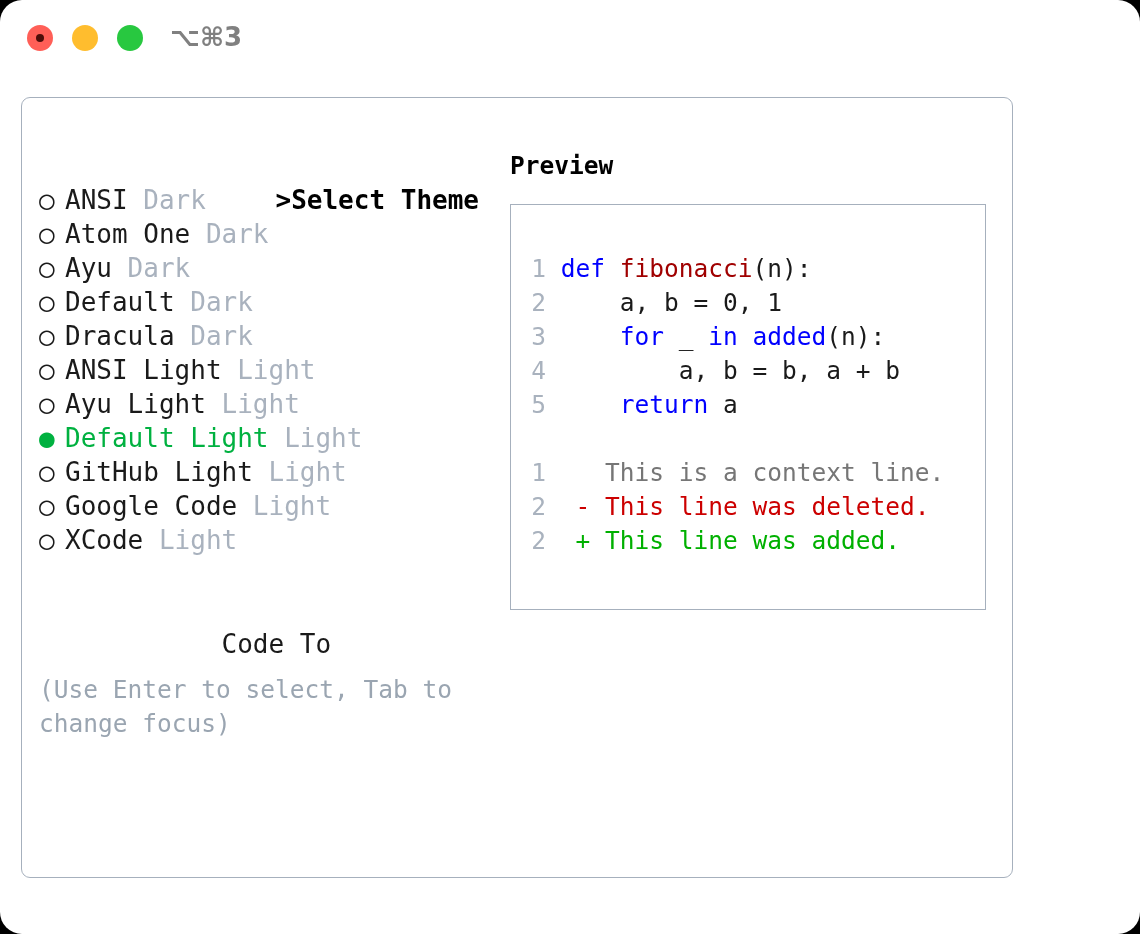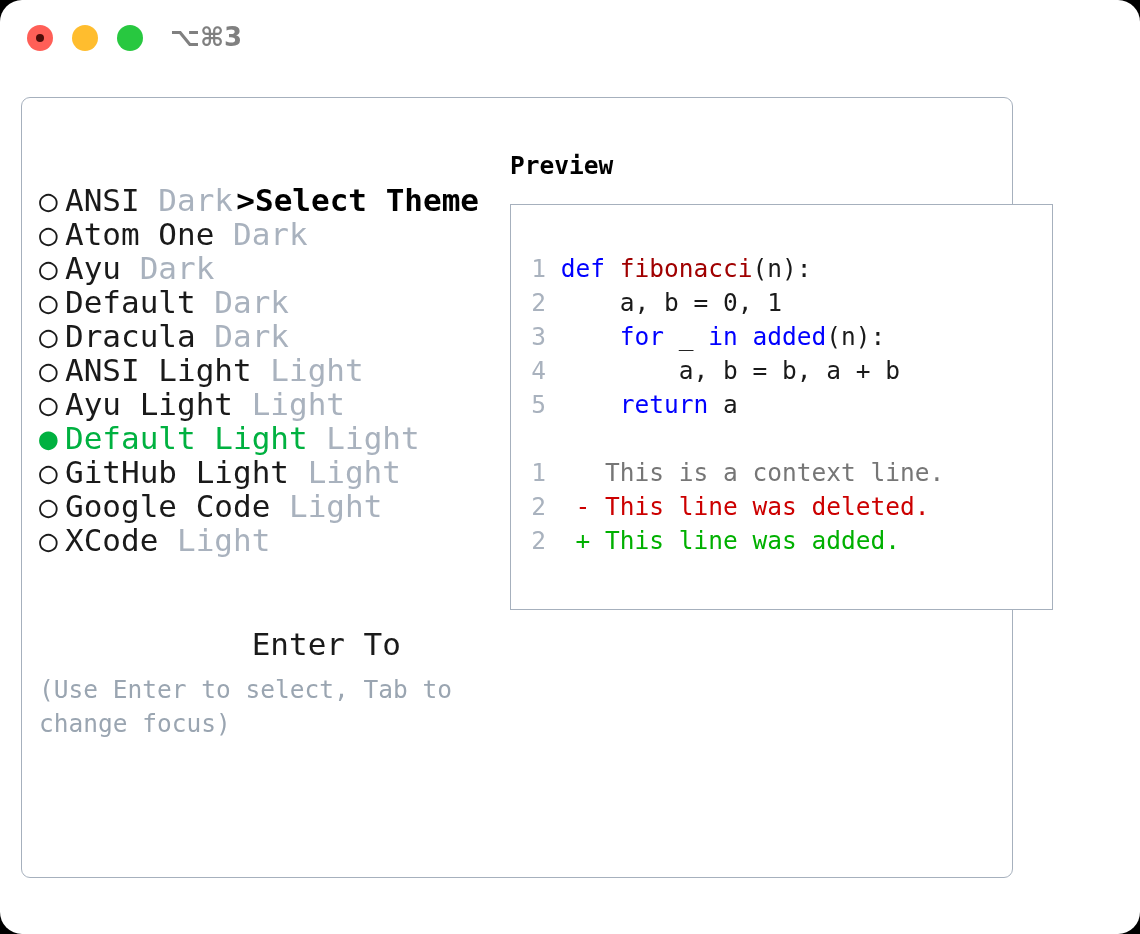--- a/index.html
+++ b/index.html
@@ -86,21 +86,21 @@
   
   .left {
     position: absolute;
     left: 17px;
     top: 51px;
     width: 440px;
   }
   .row {
     height: 34px;
     line-height: 34px;
-    font-size: 31px;
+    font-size: 26px;
     white-space: pre;
     color: #1a1a1a;
   }
   .row .marker {
     display: inline-block;
     width: 26px;
   }
   .hdr {
     font-weight: bold;
     color: #000000;
@@ -132,21 +132,21 @@
   }
   .preview-title {
     font-size: 24.5px;
     line-height: 34px;
     font-weight: bold;
     color: #000;
     white-space: pre;
   }
   .preview-box {
     margin-top: 21px;
-    width: 543px;
+    width: 476px;
     height: 406px;
     border: 1.5px solid #a6b0bd;
     box-sizing: border-box;
     background: #ffffff;
     position: relative;
   }
   .code {
     position: absolute;
     left: 8px;
     top: 47px;
@@ -205,21 +205,21 @@
             <div class="row"><span class="marker">○</span><span class="label">Ayu Light</span><span class="tag"> Light</span></div>
             <div class="row selected"><span class="marker">●</span><span class="label">Default Light</span><span class="tag"> Light</span></div>
             <div class="row"><span class="marker">○</span><span class="label">GitHub Light</span><span class="tag"> Light</span></div>
             <div class="row"><span class="marker">○</span><span class="label">Google Code</span><span class="tag"> Light</span></div>
             <div class="row"><span class="marker">○</span><span class="label">XCode</span><span class="tag"> Light</span></div>
           </div>
 
         <div class="section-gap"></div>
 
         <div class="row applyto-hdr">
-          <span class="marker"> </span><span class="label">Enter To</span>
+          <span class="marker"> </span><span class="label">Code To</span>
         </div>
 
 
         <div class="help">(Use Enter to select, Tab to change focus)</div>
       </div>
 
       <div class="right">
         <div class="preview-title">Preview</div>
         <div class="preview-box">
           <div class="code">

